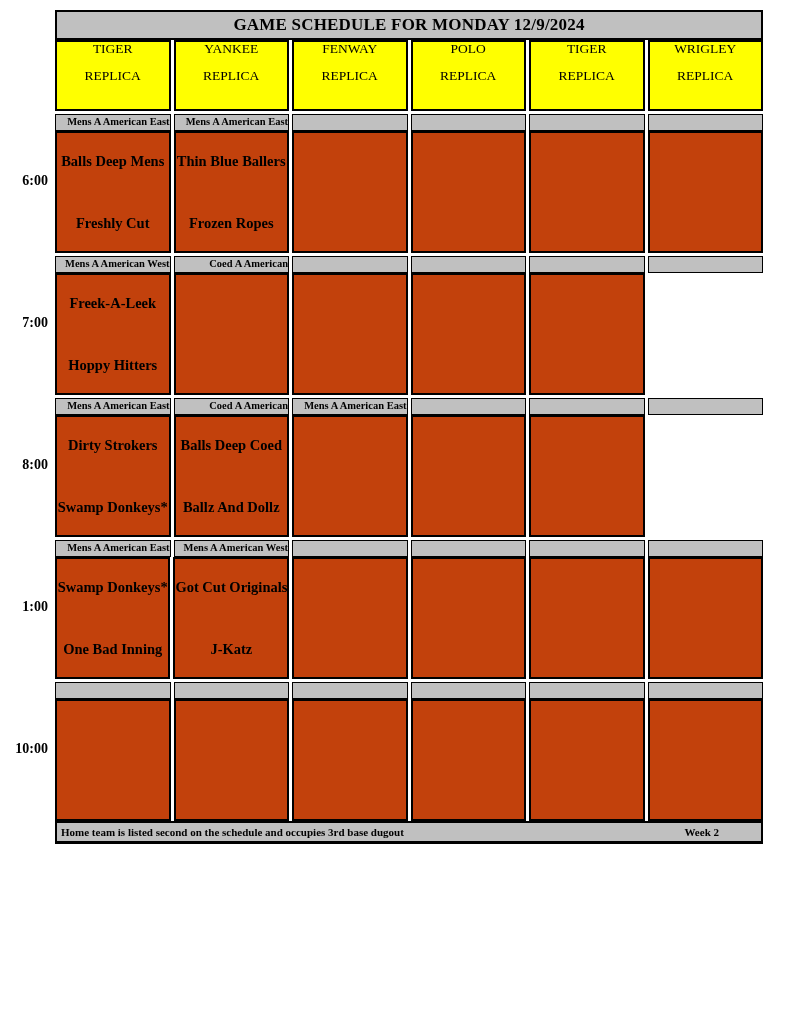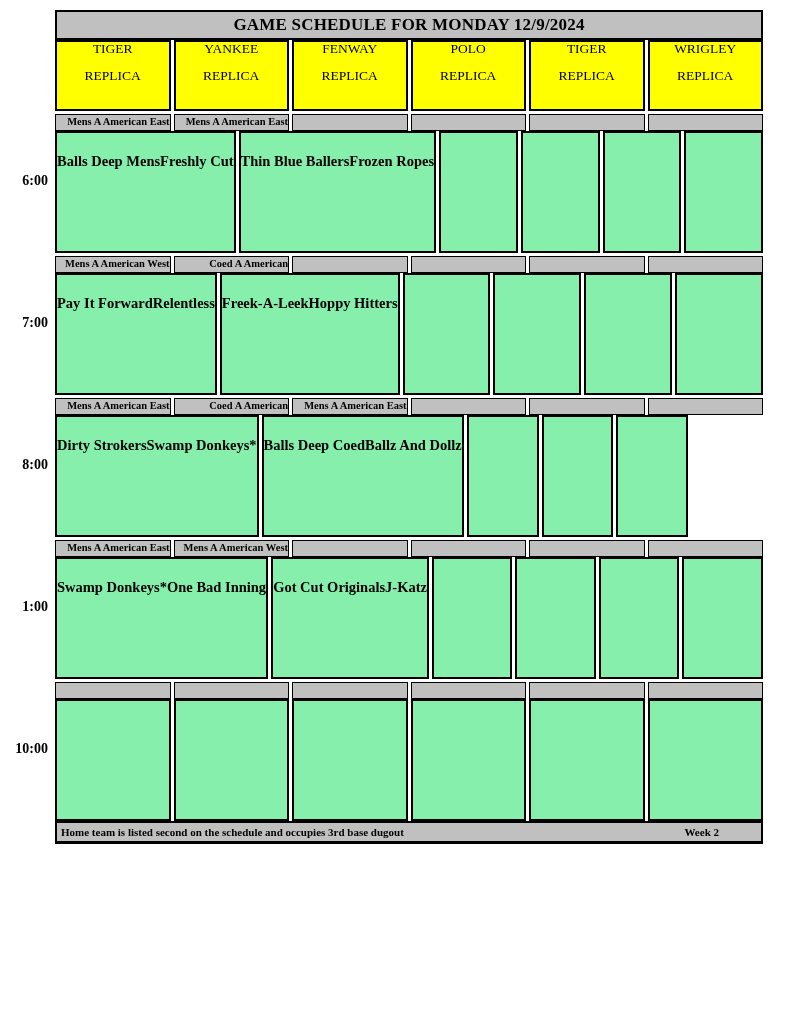--- a/index.html
+++ b/index.html
@@ -29,22 +29,22 @@
   .time-label{
     position:absolute; left:-50px; top:41px; width:43px;
     text-align:right; font-weight:bold; font-size:14px;margin-top:18px;
   }
   .strip-cell{
     height:17px; background:var(--bar-bg); border:1px solid var(--line);
     font-weight:bold; font-size:10.5px; line-height:14px; text-align:right;
     white-space:nowrap; overflow:hidden;
   }
   .game-cell{
-    height:122px; background:#86efac; border:2px solid var(--line);
-    display:flex; flex-direction:row; justify-content:space-between;
+    height:122px; background:#c2410c; border:2px solid var(--line);
+    display:flex; flex-direction:column; justify-content:space-between;
     padding:20px 0 19px; font-weight:bold; font-size:14.5px;
   }
   .team{
     display:flex; justify-content:center; line-height:17px; white-space:nowrap;
   }
   .footer-bar{
     height:23px; background:var(--bar-bg); border:2px solid var(--line);
     border-bottom-width:3px; display:flex; align-items:center;
     justify-content:space-between; font-weight:bold; font-size:11px;
     padding:0 42px 0 4px;
@@ -123,24 +123,20 @@
         <div class="time-label">7:00</div>
         <div class="cols">
           <div class="strip-cell">Mens A American West</div>
           <div class="strip-cell">Coed A American</div>
           <div class="strip-cell"></div>
           <div class="strip-cell"></div>
           <div class="strip-cell"></div>
           <div class="strip-cell"></div>
         </div>
         <div class="cols">
-          <div class="game-cell">
-            <div class="team">Pay It Forward</div>
-            <div class="team">Relentless</div>
-          </div>
           <div class="game-cell">
             <div class="team">Freek-A-Leek</div>
             <div class="team">Hoppy Hitters</div>
           </div>
           <div class="game-cell">
             <div class="team"></div>
             <div class="team"></div>
           </div>
           <div class="game-cell">
             <div class="team"></div>

